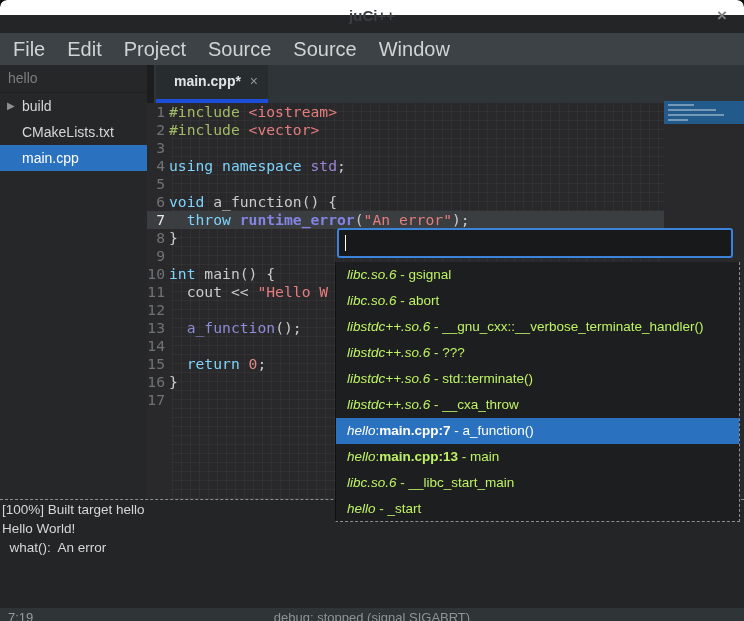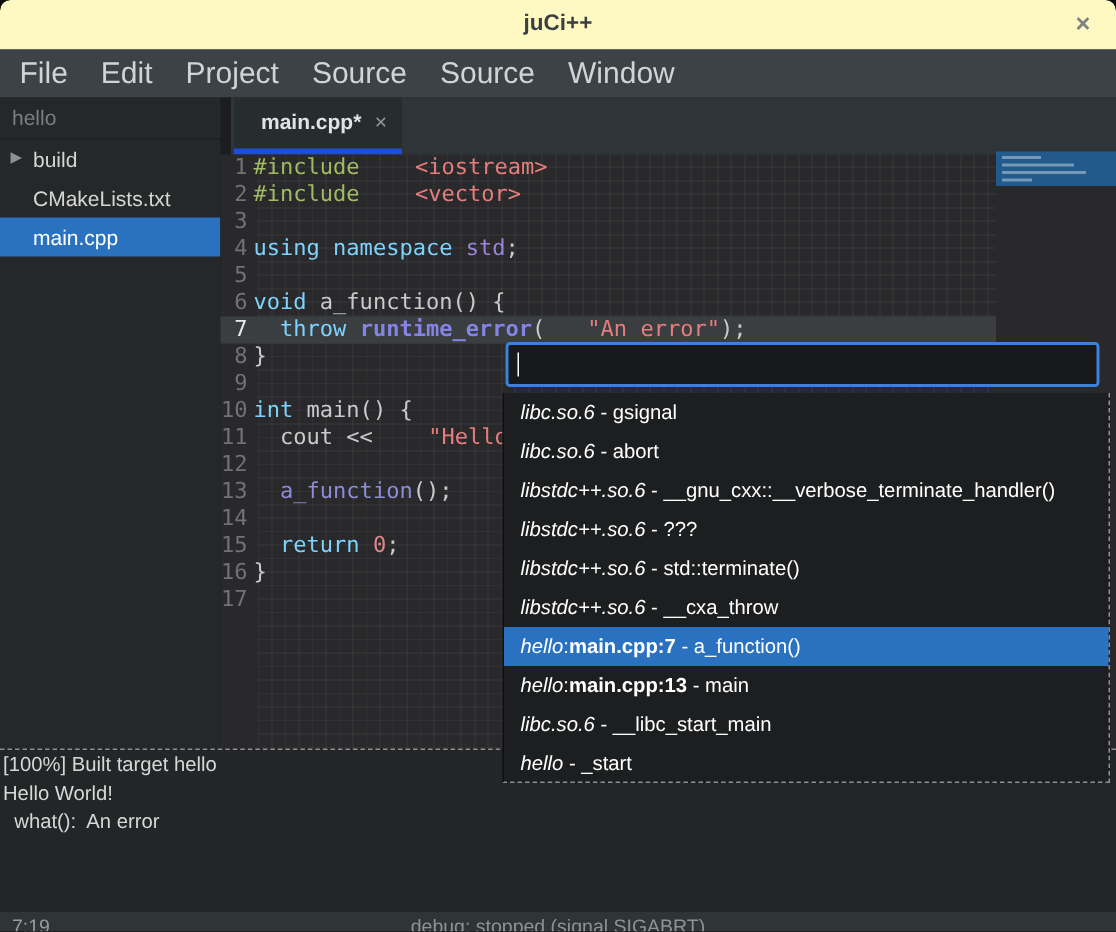--- a/index.html
+++ b/index.html
@@ -1,20 +1,20 @@
 <!DOCTYPE html>
 <html><head>
 <meta charset="utf-8">
 <style>
   html,body{margin:0;padding:0;background:#0e0e0e;width:744px;height:621px;overflow:hidden;
     font-family:"Liberation Sans", sans-serif;}
   .window{position:relative;width:744px;height:621px;background:#232527;border-radius:7px 7px 0 0;overflow:hidden;}
 
   
-  .titlebar{position:absolute;left:0;top:0;width:744px;height:33px;background:#fef9c3;
+  .titlebar{position:absolute;left:0;top:0;width:744px;height:15px;background:#ffffff;
     border-radius:7px 7px 0 0;}
   .title-text{position:absolute;left:0;right:0;top:7px;text-align:center;color:#3b3f41;
     font-size:15px;font-weight:600;}
   .win-close{position:absolute;right:11px;top:5px;width:22px;height:22px;color:#7e8283;
     font-size:17px;font-weight:700;text-align:center;line-height:22px;cursor:default;}
 
   
   .menubar{position:absolute;left:0;top:33px;width:744px;height:32px;background:#3c4245;
     display:flex;align-items:center;padding-left:2px;box-sizing:border-box;}
   .menu-item{color:#d0d4d5;font-size:20px;padding:0 11px;line-height:32px;}
@@ -41,39 +41,39 @@
   .editor-grid{position:absolute;left:25px;top:0;width:492px;height:396px;
     background-image:
       repeating-linear-gradient(0deg, rgba(255,255,255,0.035) 0 1px, transparent 1px 9px),
       repeating-linear-gradient(90deg, rgba(255,255,255,0.035) 0 1px, transparent 1px 9px);}
   .code-row{position:absolute;left:0;width:517px;height:18px;font-family:"DejaVu Sans Mono", monospace;
     font-size:14.7px;line-height:18px;white-space:pre;}
   .code-row.hl{background:#3b3e41;}
   .lineno{display:inline-block;width:22px;padding-right:4px;box-sizing:border-box;text-align:right;
     color:#6f7375;}
   .code-row.hl .lineno{color:#e9e9e9;}
-  .tok-p{color:#c9cacb;} .tok-k{color:#7dd3fc;} .tok-g{color:#a1bb64;} .tok-s{color:#e57d7d;margin-left:28px;}
+  .tok-p{color:#c9cacb;} .tok-k{color:#7dd3fc;} .tok-g{color:#a1bb64;} .tok-s{color:#e57d7d;}
   .tok-t{color:#9b85d8;} .tok-b{color:#8484e4;font-weight:bold;} .tok-f{color:#8c8cd8;}
   .tok-n{color:#e08888;}
 
   
   .mini-tooltip{position:absolute;left:664px;top:101px;width:80px;height:23px;background:#235a8c;}
   .mini-line{position:absolute;left:4px;height:2px;background:rgba(255,255,255,0.38);}
 
   
   .pane-sep{position:absolute;left:0;top:499px;width:744px;height:0;border-top:1px dashed #8f8f8f;z-index:3;}
 
   
   .popup-input{position:absolute;left:337px;top:228px;width:396px;height:30px;background:#18191a;
     border:2px solid #3b83da;border-radius:3px;box-sizing:border-box;z-index:6;}
   .caret{position:absolute;left:6px;top:5px;width:1px;height:16px;background:#ffffff;}
   .popup-list{position:absolute;left:335px;top:262px;width:405px;height:260px;background:#1d1e1f;
     border-left:1px solid #101011;border-right:1px dashed #8f8f8f;border-bottom:1px dashed #8f8f8f;
     box-sizing:border-box;z-index:5;}
-  .pop-row{height:26px;line-height:26px;padding-left:11px;color:#ffffff;font-size:13.5px;white-space:nowrap;overflow:hidden;}
+  .pop-row{height:26px;line-height:26px;padding-left:11px;color:#bef264;font-size:13.5px;white-space:nowrap;overflow:hidden;}
   .pop-row i{font-style:italic;}
   .pop-row b{font-weight:bold;}
   .pop-row.selected{background:#2a72c0;color:#ffffff;}
 
   
   .terminal{position:absolute;left:0;top:500px;width:744px;height:100px;background:#232527;z-index:1;}
   .term-line{position:relative;padding-left:2px;color:#d6d7d7;font-size:13.5px;line-height:19px;white-space:pre;}
 
   
   .statusbar{position:absolute;left:0;top:608px;width:744px;height:21px;background:#2f3537;}

